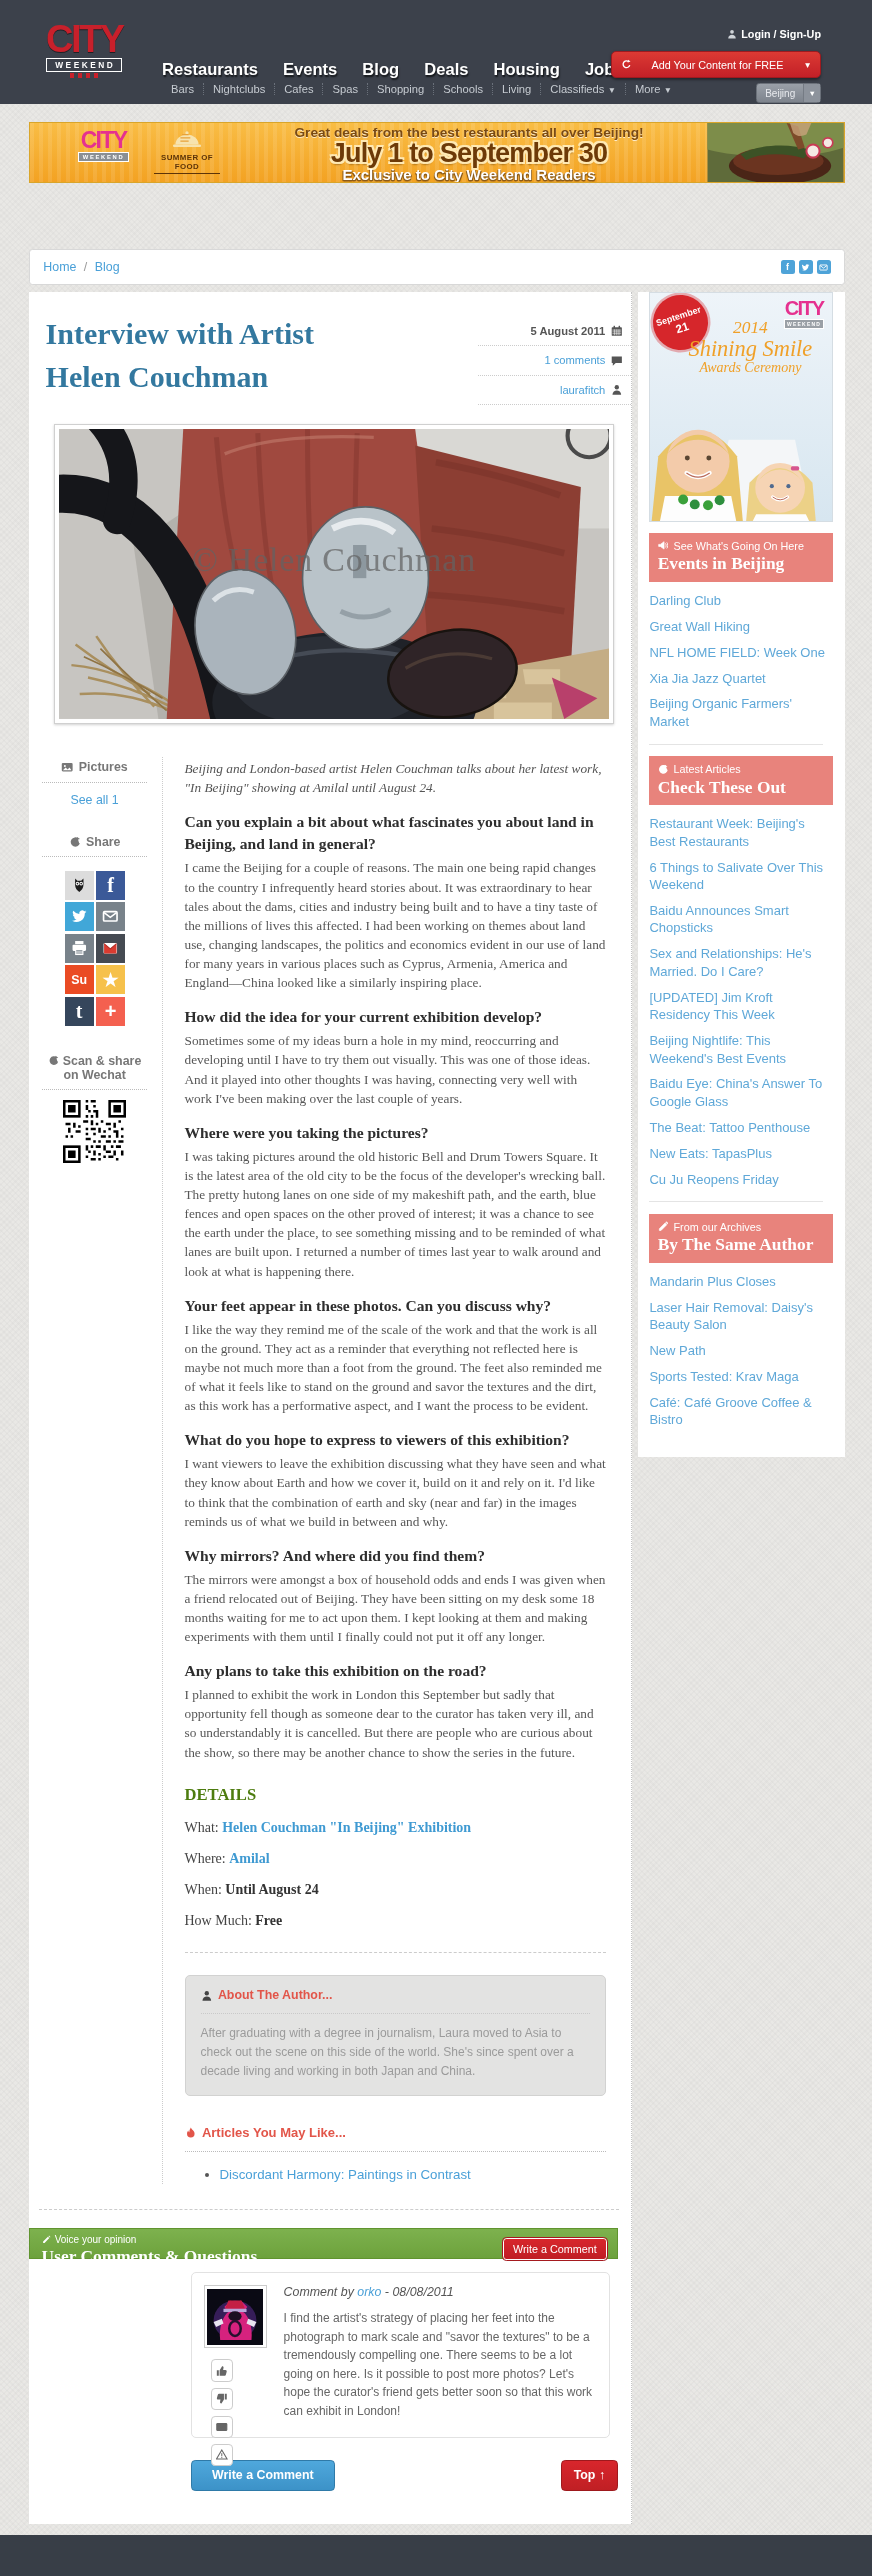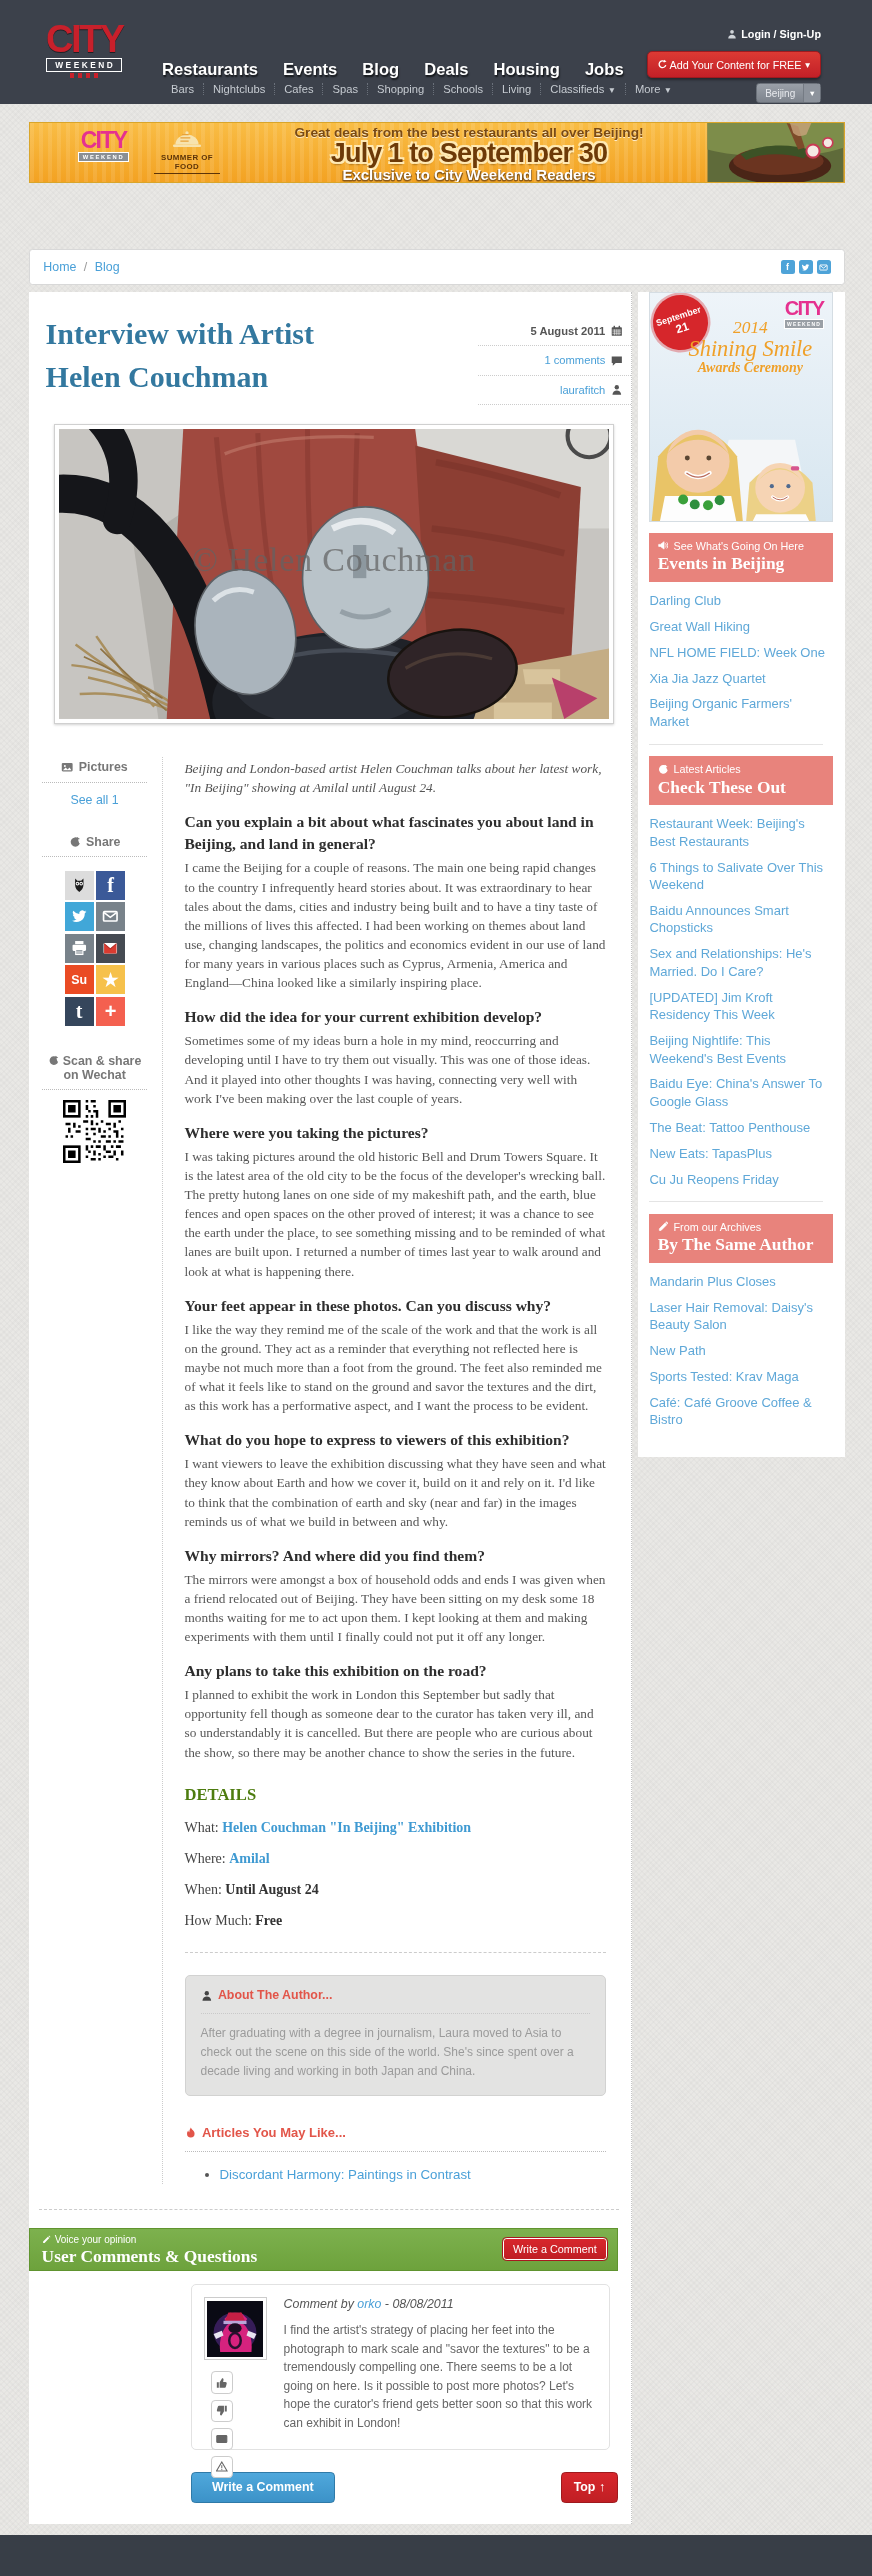--- a/index.html
+++ b/index.html
@@ -12,21 +12,21 @@
   .site-header { position:relative; height:104px; background:#3c414b; }
   .logo { position:absolute; left:46px; top:21.5px; width:76px; text-align:center; cursor:pointer; }
   .logo-city { font-size:38px; font-weight:bold; letter-spacing:-2.5px; color:#c8202b; line-height:.92; text-shadow:0 0.8px 0 rgba(0,0,0,.5); }
   .logo-week { border:1.7px solid #fff; color:#fff; font-size:8.3px; font-weight:bold; letter-spacing:2.5px; padding:0.8px 0 0.8px 2.5px; margin-top:1.7px; }
   .logo-dots { margin-top:1.7px; display:flex; justify-content:center; gap:4.1px; }
   .logo-dots i { width:4.1px; height:4.1px; background:#c8202b; display:block; }
   .main-nav { position:absolute; left:162px; top:60px; display:flex; gap:25px; }
   .main-nav a { color:#fff; font-size:16.6px; font-weight:bold; text-decoration:none; text-shadow:0.8px 1.7px 1.7px rgba(0,0,0,.7); cursor:pointer; }
   .login { position:absolute; right:51px; top:28px; color:#fff; font-size:10.8px; font-weight:bold; display:flex; align-items:center; gap:4.1px; cursor:pointer; }
   .login svg { width:10px; height:10px; fill:#cfd3d8; }
-  .add-content { position:absolute; right:51px; top:51px; background:linear-gradient(#dc3a34,#c22027); border:0.8px solid #9e1a1f; border-radius:5px; color:#fff; font-size:10.8px; padding:6.6px 8.3px; display:flex; align-items:center; gap:2px; box-shadow:0 1.7px 2.5px rgba(0,0,0,.4); cursor:pointer; font-family:"Liberation Sans",sans-serif; }
+  .add-content { position:absolute; right:51px; top:51px; background:linear-gradient(#dc3a34,#c22027); border:0.8px solid #9e1a1f; border-radius:5px; color:#fff; font-size:10.8px; padding:6.6px 8.3px; display:flex; align-items:center; gap:20px; box-shadow:0 1.7px 2.5px rgba(0,0,0,.4); cursor:pointer; font-family:"Liberation Sans",sans-serif; }
   .add-content svg { width:10.8px; height:10.8px; }
   .crt { font-size:8.3px; }
   .sub-nav { position:absolute; left:162px; top:83px; display:flex; }
   .sub-nav a { color:#c6cbd1; font-size:11.2px; text-decoration:none; padding:0 9px; display:flex; align-items:flex-end; gap:3.3px; cursor:pointer; }
   .sub-nav a + a { border-left:0.8px dotted #6a707a; }
   .city-select { position:absolute; right:51px; top:83px; width:65px; height:20px; background:linear-gradient(#9aa0a8,#7e848d); border:0.8px solid #6b717a; border-radius:3.3px; color:#e8eaee; font-size:10px; display:flex; align-items:center; cursor:pointer; }
   .city-select .cs-label { flex:1; text-align:center; }
   .city-select .cs-arrow { width:16.6px; height:100%; background:#8d939c; border-left:0.8px solid #757b84; display:flex; align-items:center; justify-content:center; font-size:7.5px; color:#fff; }
 
   
@@ -108,21 +108,21 @@
   .related { margin-top:28px; font-family:"Liberation Sans",sans-serif; }
   .related-head { display:flex; align-items:center; gap:5.8px; color:#e25549; font-size:13px; font-weight:bold; }
   .related-head svg { width:11.6px; height:11.6px; fill:#e25549; }
   .related ul { margin:13.3px 0 0 35px; }
   .related li { color:#555; font-size:13.3px; margin-bottom:5px; }
   .related li a { color:#4aa0d8; text-decoration:none; cursor:pointer; }
 
   .wide-dashed { border:0; border-top:0.8px dashed #ccc; margin:25px 11.6px 0 10px; }
 
   
-  .c-bar { margin:18px 13.3px 0 0; height:43px; background:linear-gradient(#7db14e,#6da23c); border:0.8px solid #60942f; position:relative; color:#fff; padding:5px 0 0 11.6px; }
+  .c-bar { margin:18px 13.3px 0 0; height:31px; background:linear-gradient(#7db14e,#6da23c); border:0.8px solid #60942f; position:relative; color:#fff; padding:5px 0 0 11.6px; }
   .c-kicker { font-size:10px; display:flex; align-items:center; gap:4.1px; }
   .c-kicker svg { width:9px; height:9px; fill:#fff; }
   .c-title { font-family:"Liberation Serif",serif; font-size:17.4px; font-weight:bold; margin-top:0.8px; }
   .write-btn { position:absolute; right:10px; top:9px; background:linear-gradient(#d8262c,#bf1e24); border:1.7px solid #fff; outline:0.8px solid #a51a1f; border-radius:3.3px; color:#fff; font-size:10.8px; padding:4.1px 9px; cursor:pointer; font-family:"Liberation Sans",sans-serif; }
   .comment-card { margin:13.3px 0 0 162px; width:419px; min-height:166px; background:#fff; border:0.8px solid #e2e2e2; border-radius:5px; padding:11.6px; position:relative; }
   .avatar { position:absolute; left:11.6px; top:11.6px; width:63px; height:63px; background:#fff; border:0.8px solid #ccc; padding:2.5px; }
   .byline { margin-left:80px; font-style:italic; font-size:12.4px; color:#555; }
   .byline a { color:#4aa0d8; text-decoration:none; cursor:pointer; }
   .comment-text { margin:10px 0 0 80px; width:319px; font-size:12px; line-height:1.55; color:#666; }
   .votes { position:absolute; left:19px; top:86px; display:flex; flex-direction:column; gap:5.8px; }
@@ -136,21 +136,21 @@
   .ad { position:relative; margin:0 0 11.6px 11.6px; width:184px; height:230px; overflow:hidden; cursor:pointer; background:linear-gradient(#eef4f9,#d7e6f0); border:0.8px solid #d5dde3; }
   .ad-badge { position:absolute; left:2.5px; top:2.5px; width:55px; height:55px; background:#d6262b; border-radius:50%; color:#fff; display:flex; flex-direction:column; align-items:center; justify-content:center; transform:rotate(-18deg); box-shadow:0 0 0 2.5px rgba(214,38,43,.35); }
   .ad-badge .abm { font-size:9px; font-weight:bold; }
   .ad-badge .abd { font-size:11.6px; font-weight:bold; }
   .ad-logo { position:absolute; right:8.3px; top:6.6px; width:40px; text-align:center; }
   .ad-logo-city { font-size:20px; font-weight:bold; letter-spacing:-1.7px; color:#e5318f; line-height:.95; }
   .ad-logo-week { background:#9aa0a6; border:0.8px solid #fff; color:#fff; font-size:5px; font-weight:bold; letter-spacing:1.2px; padding:0.8px 0; margin-top:0.8px; }
   .ad-script { position:absolute; left:23px; top:24px; width:154px; text-align:center; color:#f0a028; font-family:"Liberation Serif",serif; font-style:italic; }
   .ad-script .y { font-size:17.4px; }
   .ad-script .t { font-size:22.4px; line-height:1.0; }
-  .ad-script .s { font-size:14px;font-weight:bold; }
+  .ad-script .s { font-size:14px; }
   .ad-faces { position:absolute; left:0; bottom:0; }
 
   .sb-head { margin:11.6px 0 8.3px 11.6px; width:184px; background:#e8837c; color:#fff; padding:6.6px 8.3px 7.5px; cursor:default; }
   .sb-kicker { font-size:10.8px; display:flex; align-items:center; gap:5px; }
   .sb-kicker svg { width:10.8px; height:10.8px; fill:#fff; stroke:#fff; }
   .sb-title { font-family:"Liberation Serif",serif; font-size:17.4px; font-weight:bold; margin-top:1.7px; }
   .sb-list { margin:10px 0 5px 11.6px; width:176px; list-style:none; }
   .sb-list li { margin-bottom:8.3px; }
   .sb-list a { color:#5fa8d8; font-size:13px; line-height:1.35; text-decoration:none; display:block; cursor:pointer; }
   .sb-div { border:0; border-top:0.8px solid #e4e4e4; margin:13.3px 11.6px 11.6px; width:174px; }

